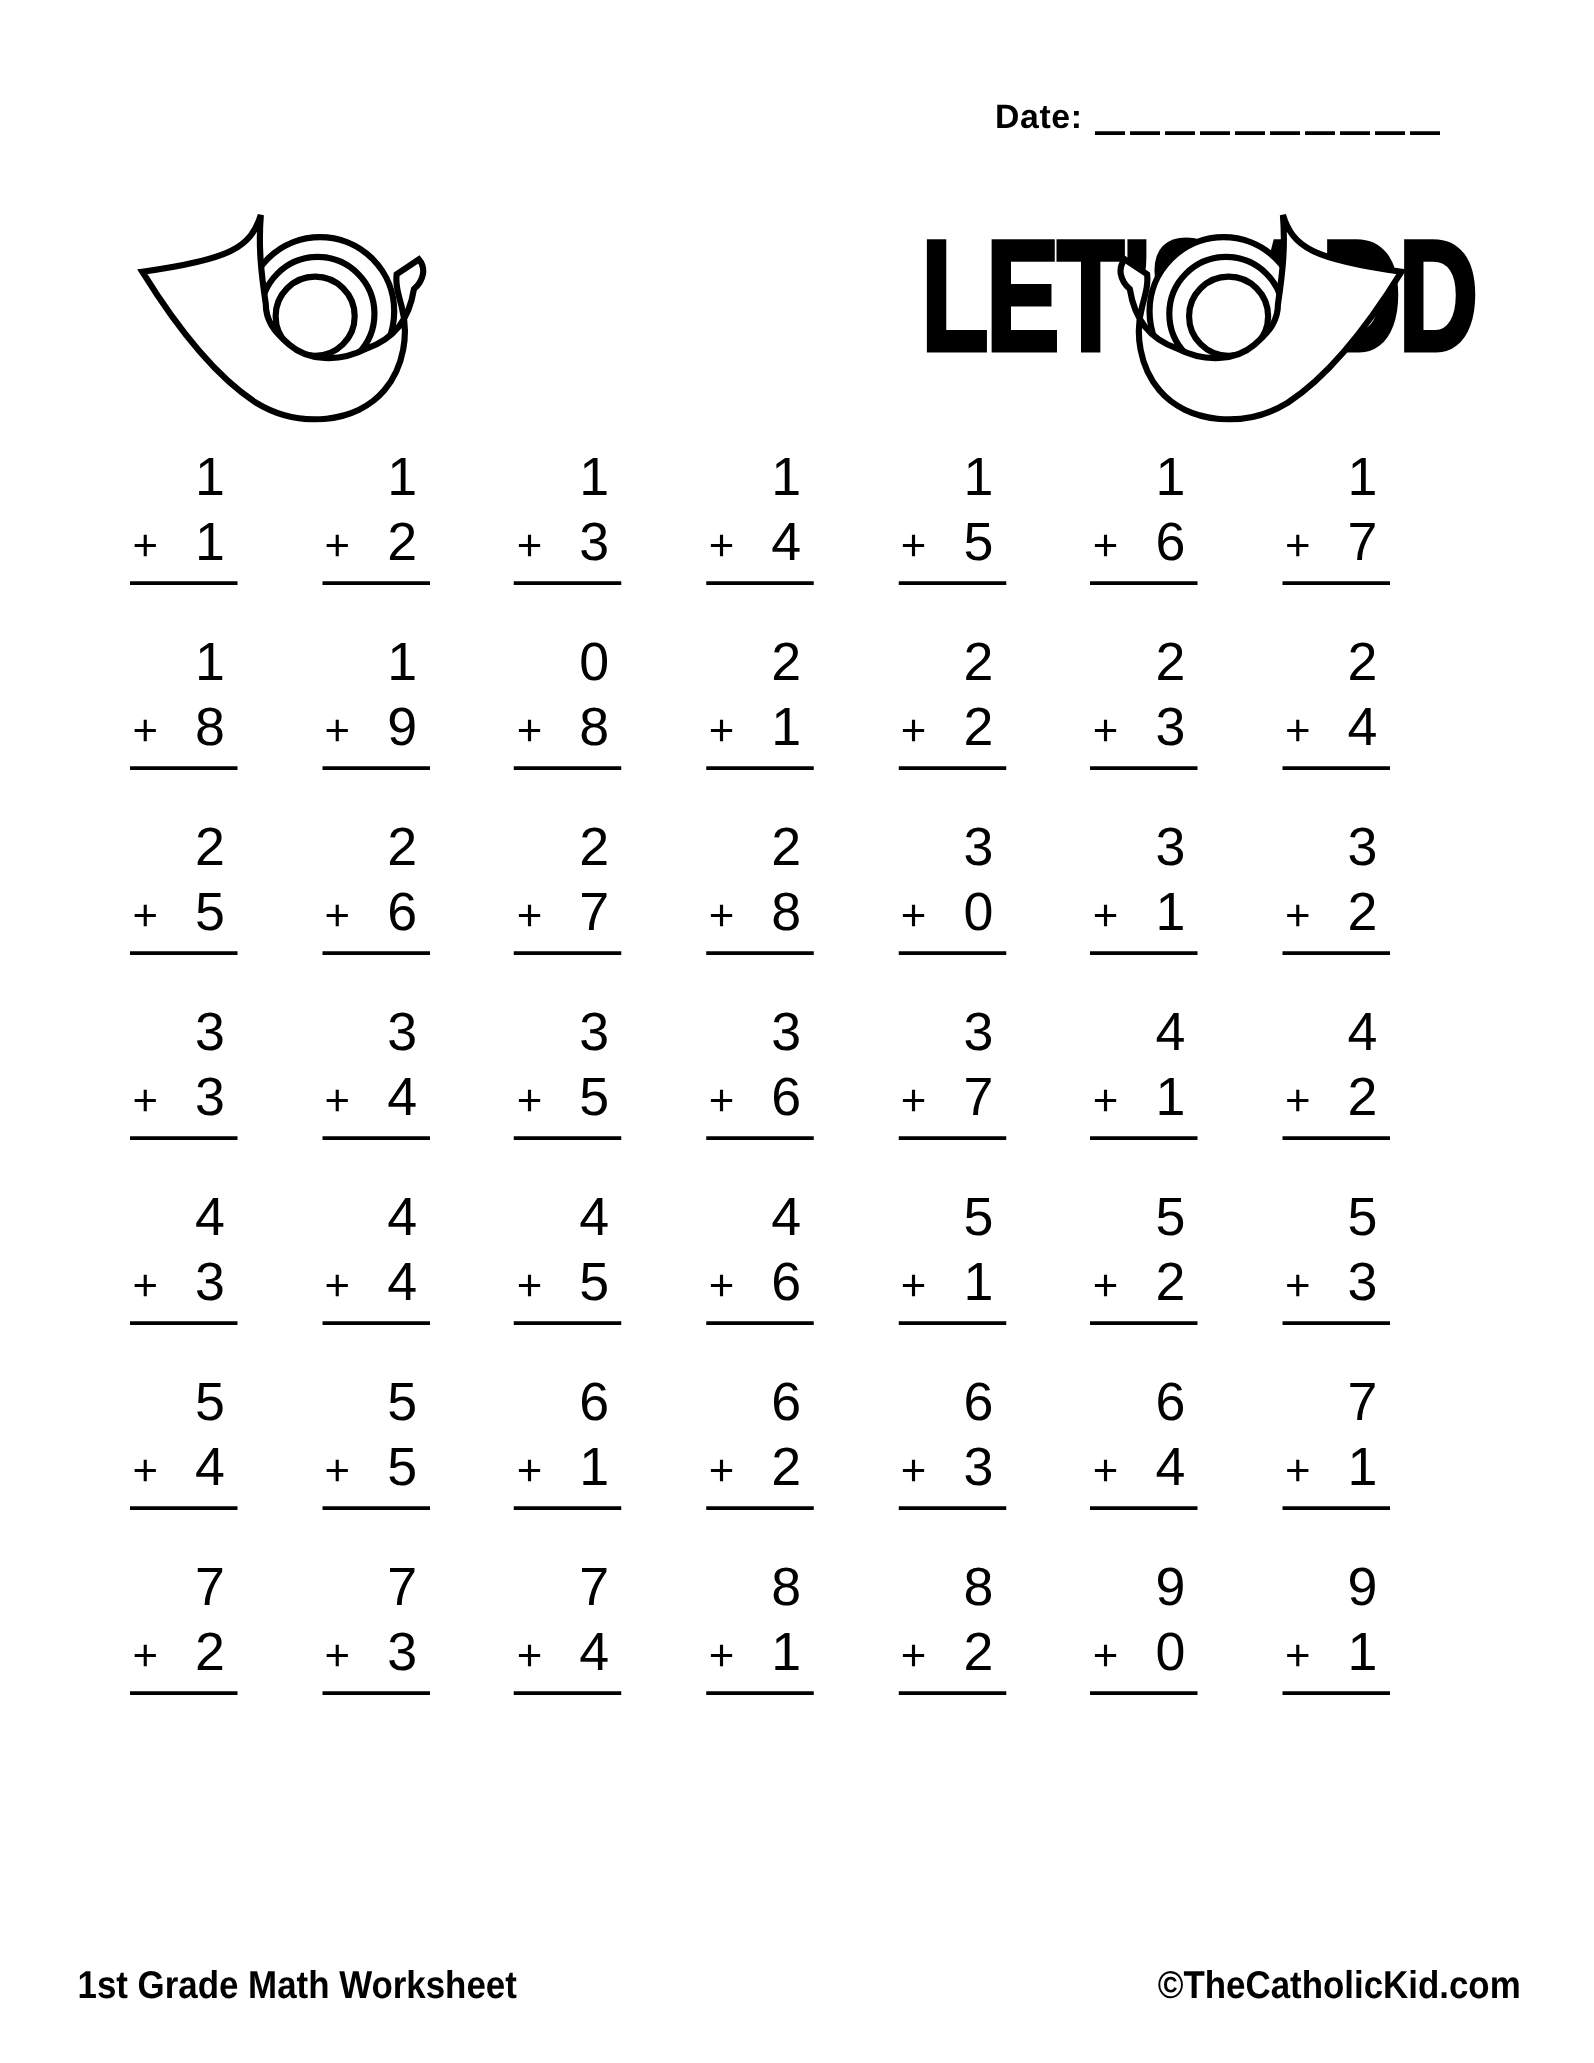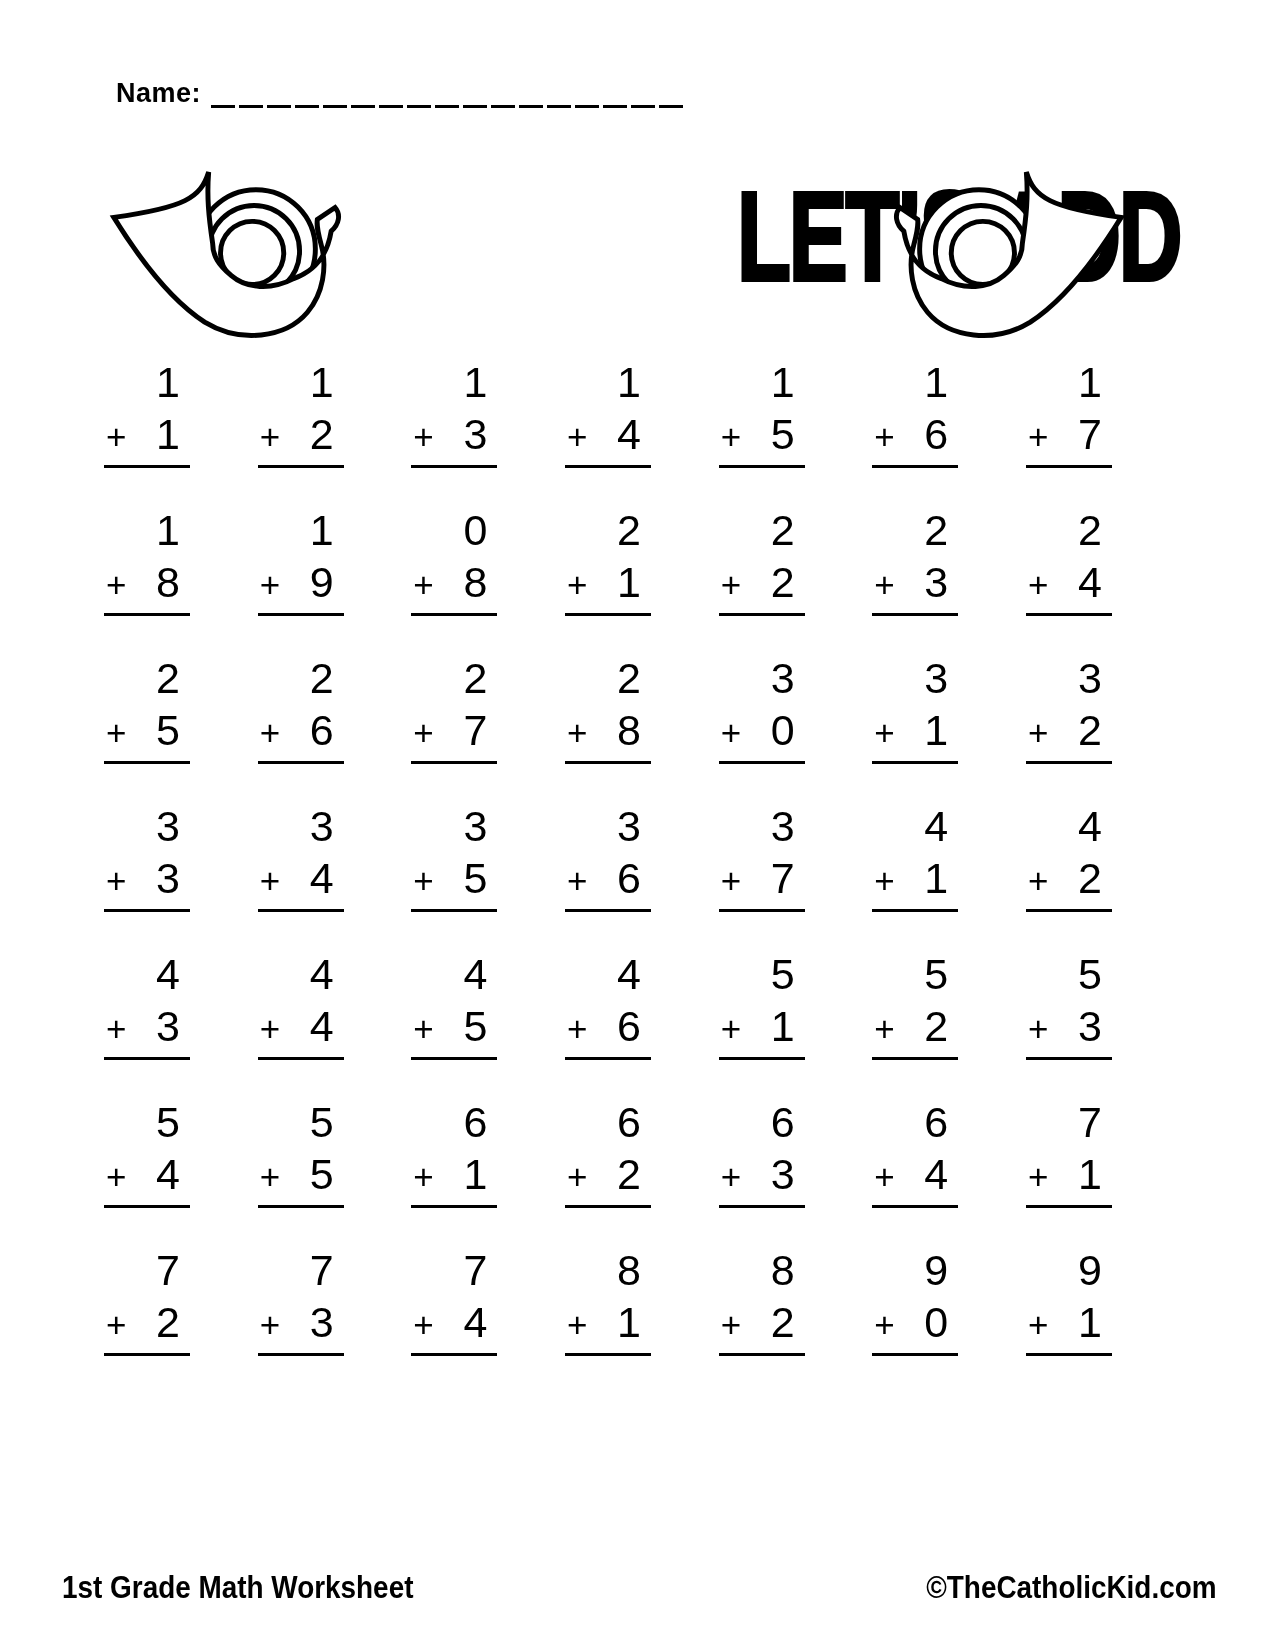--- a/index.html
+++ b/index.html
@@ -52,22 +52,22 @@
     position:absolute;top:1570px;font-weight:bold;font-size:31px;white-space:nowrap;
   }
   .footer-left{left:62px;transform:scaleX(0.9);transform-origin:left center;}
   .footer-right{right:58px;transform:scaleX(0.9);transform-origin:right center;}
 </style>
 </head>
 <body>
 
 <div class="page">
 
-  <div class="hdr hdr-name">
-    <span class="hdr-label">Name:</span>
+  <div class="hdr hdr-date">
+    <span class="hdr-label">Date:</span>
     <span class="hdr-line"></span>
   </div>
 
   <div class="title-band">
     <svg class="horn horn-left" viewBox="0 0 250 178">
       <g stroke="#000" stroke-width="5" fill="#fff">
         <circle cx="160" cy="88" r="60"></circle>
         <circle cx="158" cy="90" r="46"></circle>
         <circle cx="156" cy="92" r="32"></circle>
         <path d="M112,10 C104,36 88,46 16,56 C42,98 74,140 108,162 C144,184 190,178 212,152 C228,133 232,106 226,84 C223,73 221,66 222,58 L240,46 C246,53 244,63 236,70 C232,95 220,110 198,118 C175,130 150,128 135,115 C122,104 116,95 116,82 C112,55 110,35 112,10 Z"></path>

